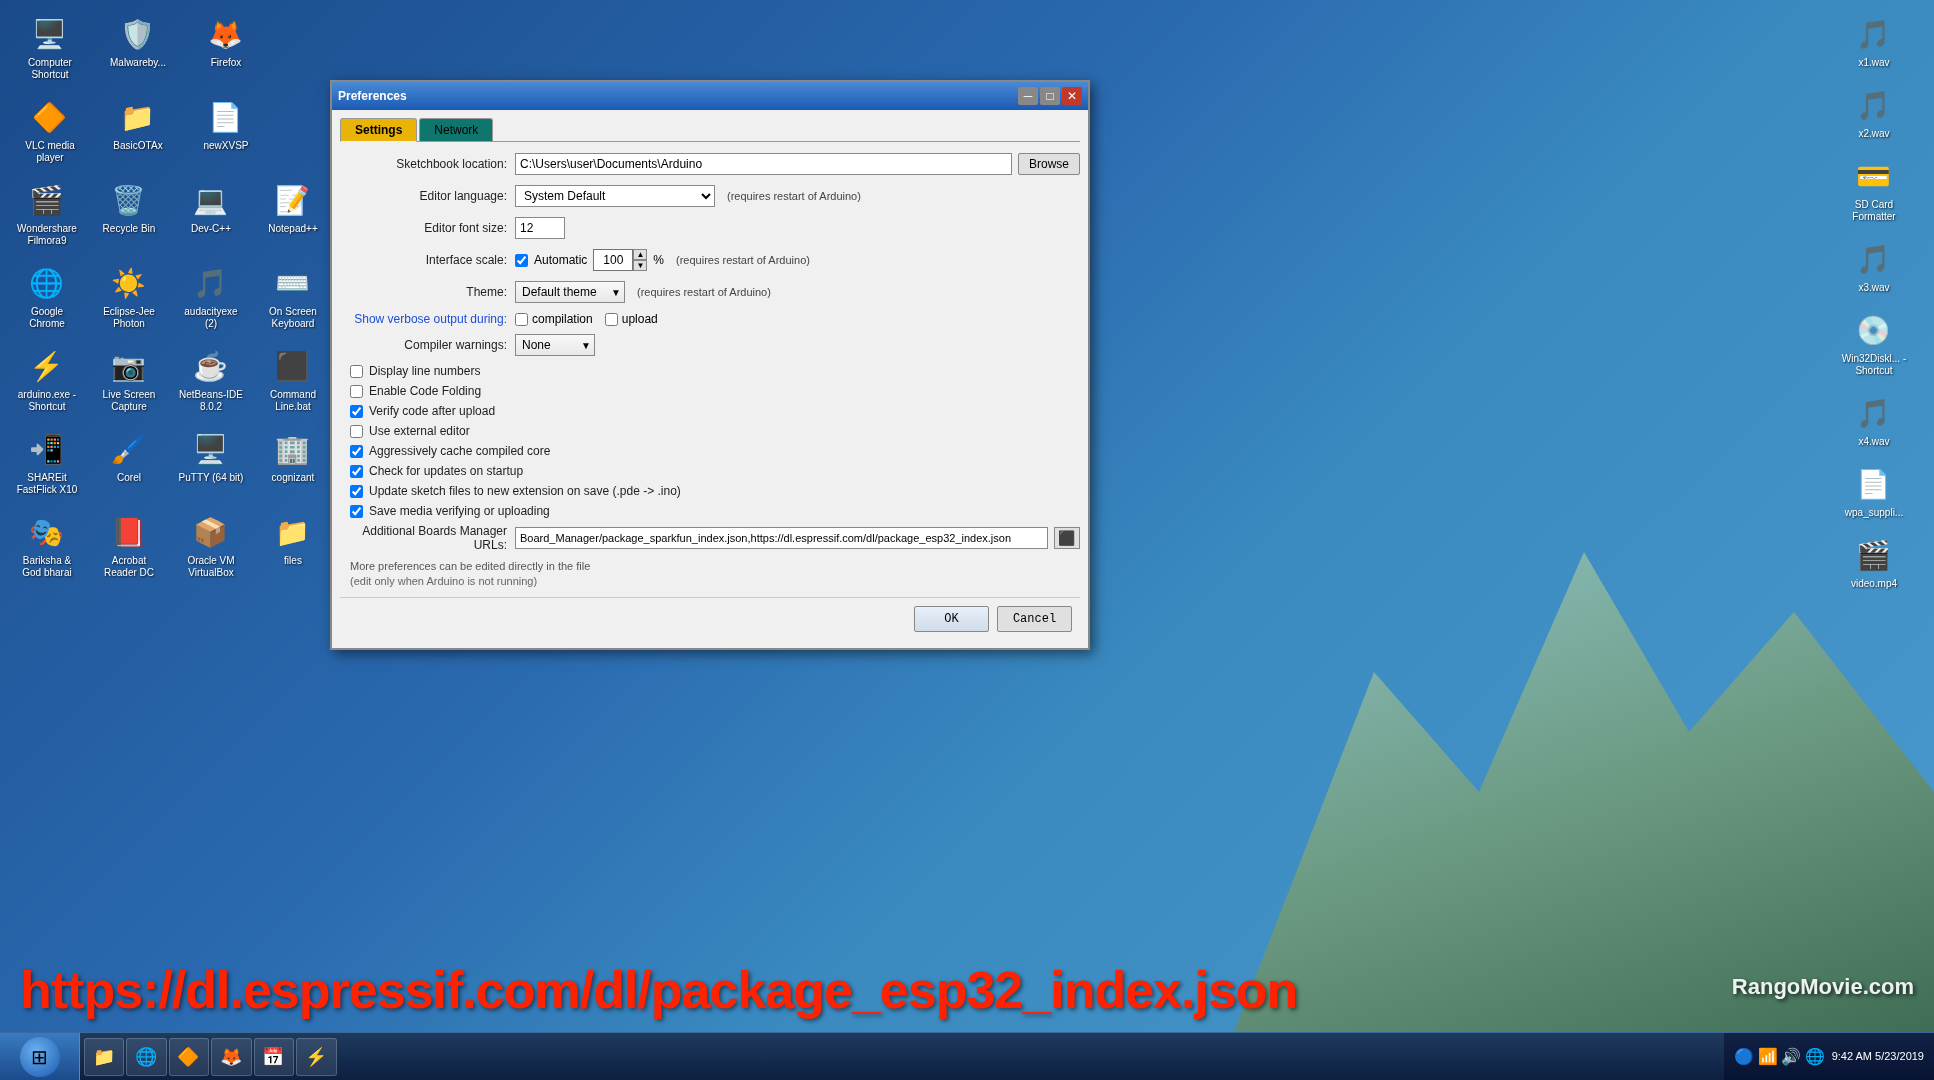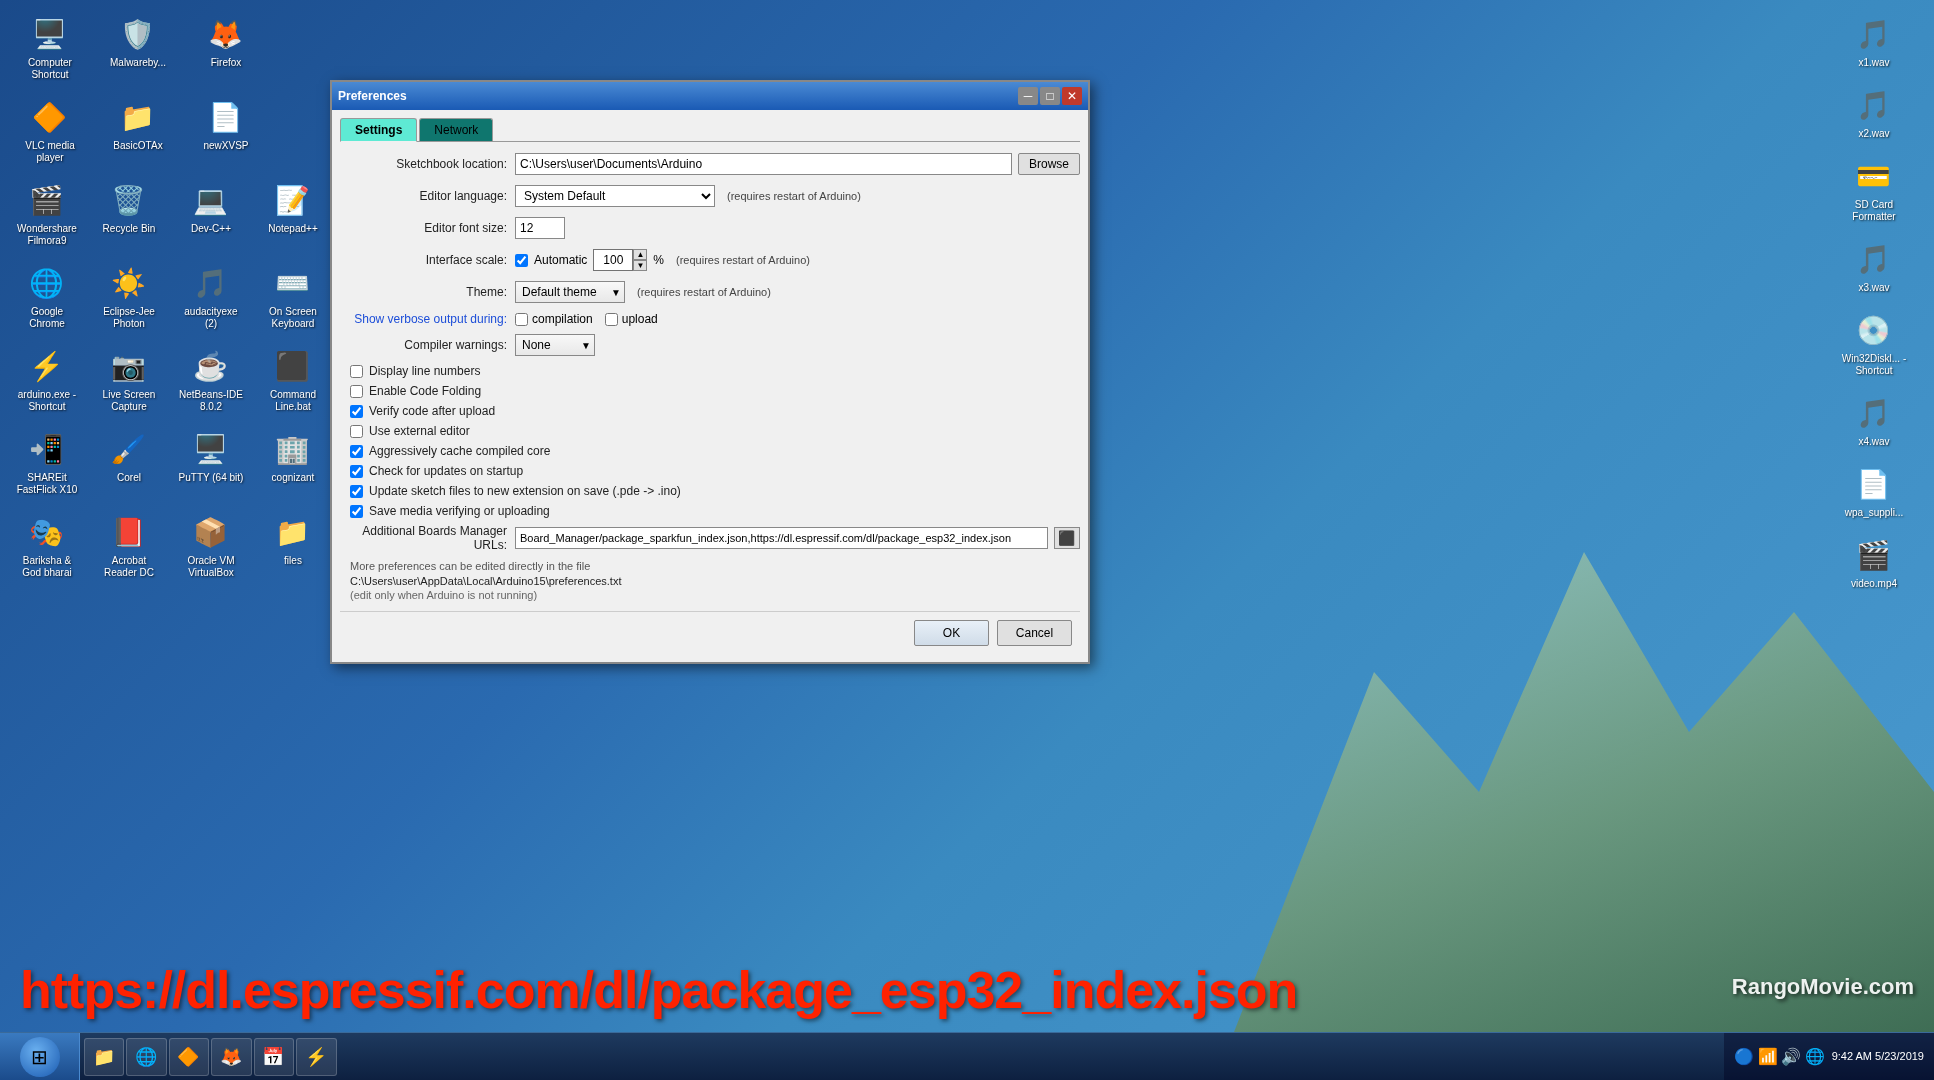--- a/index.html
+++ b/index.html
@@ -267,21 +267,21 @@
       font-size: 12px;
       cursor: pointer;
       background: #0f766e;
       border: 1px solid #999;
       border-bottom: none;
       margin-right: 2px;
       border-radius: 3px 3px 0 0;
     }
 
     .dialog-tab.active {
-      background: #5eead4;
+      background: #eab308;
       border-bottom: 1px solid #f0f0f0;
       margin-bottom: -1px;
       font-weight: bold;
     }
 
     
     .form-row {
       display: flex;
       align-items: center;
       margin-bottom: 8px;
@@ -453,20 +453,21 @@
     }
 
     .footer-btn {
       width: 75px;
       height: 26px;
       background: #e0e0e0;
       border: 1px solid #888;
       cursor: pointer;
       font-size: 12px;
       border-radius: 2px;
+      font-family: Liberation Mono, monospace;
     }
 
     .footer-btn.primary {
       background: linear-gradient(to bottom, #e8f0f8, #d0dce8);
     }
 
     
     .theme-select-wrapper {
       position: relative;
       display: inline-flex;
@@ -847,21 +848,20 @@
 
         <div class="form-row">
           <div class="form-label">Additional Boards Manager URLs:</div>
           <div class="form-control">
             <input type="text" class="url-field" value="Board_Manager/package_sparkfun_index.json,https://dl.espressif.com/dl/package_esp32_index.json" style="">
             <div class="url-btn">⬛</div>
           </div>
         </div>
 
         <div class="info-text">More preferences can be edited directly in the file</div>
-        <div class="info-path">C:\Users\user\AppData\Local\Arduino15\preferences.txt</div>
         <div class="info-note">(edit only when Arduino is not running)</div>
 
         <div class="dialog-footer">
           <button class="footer-btn primary">OK</button>
           <button class="footer-btn">Cancel</button>
         </div>
       </div>
     </div>
   </div>
 

